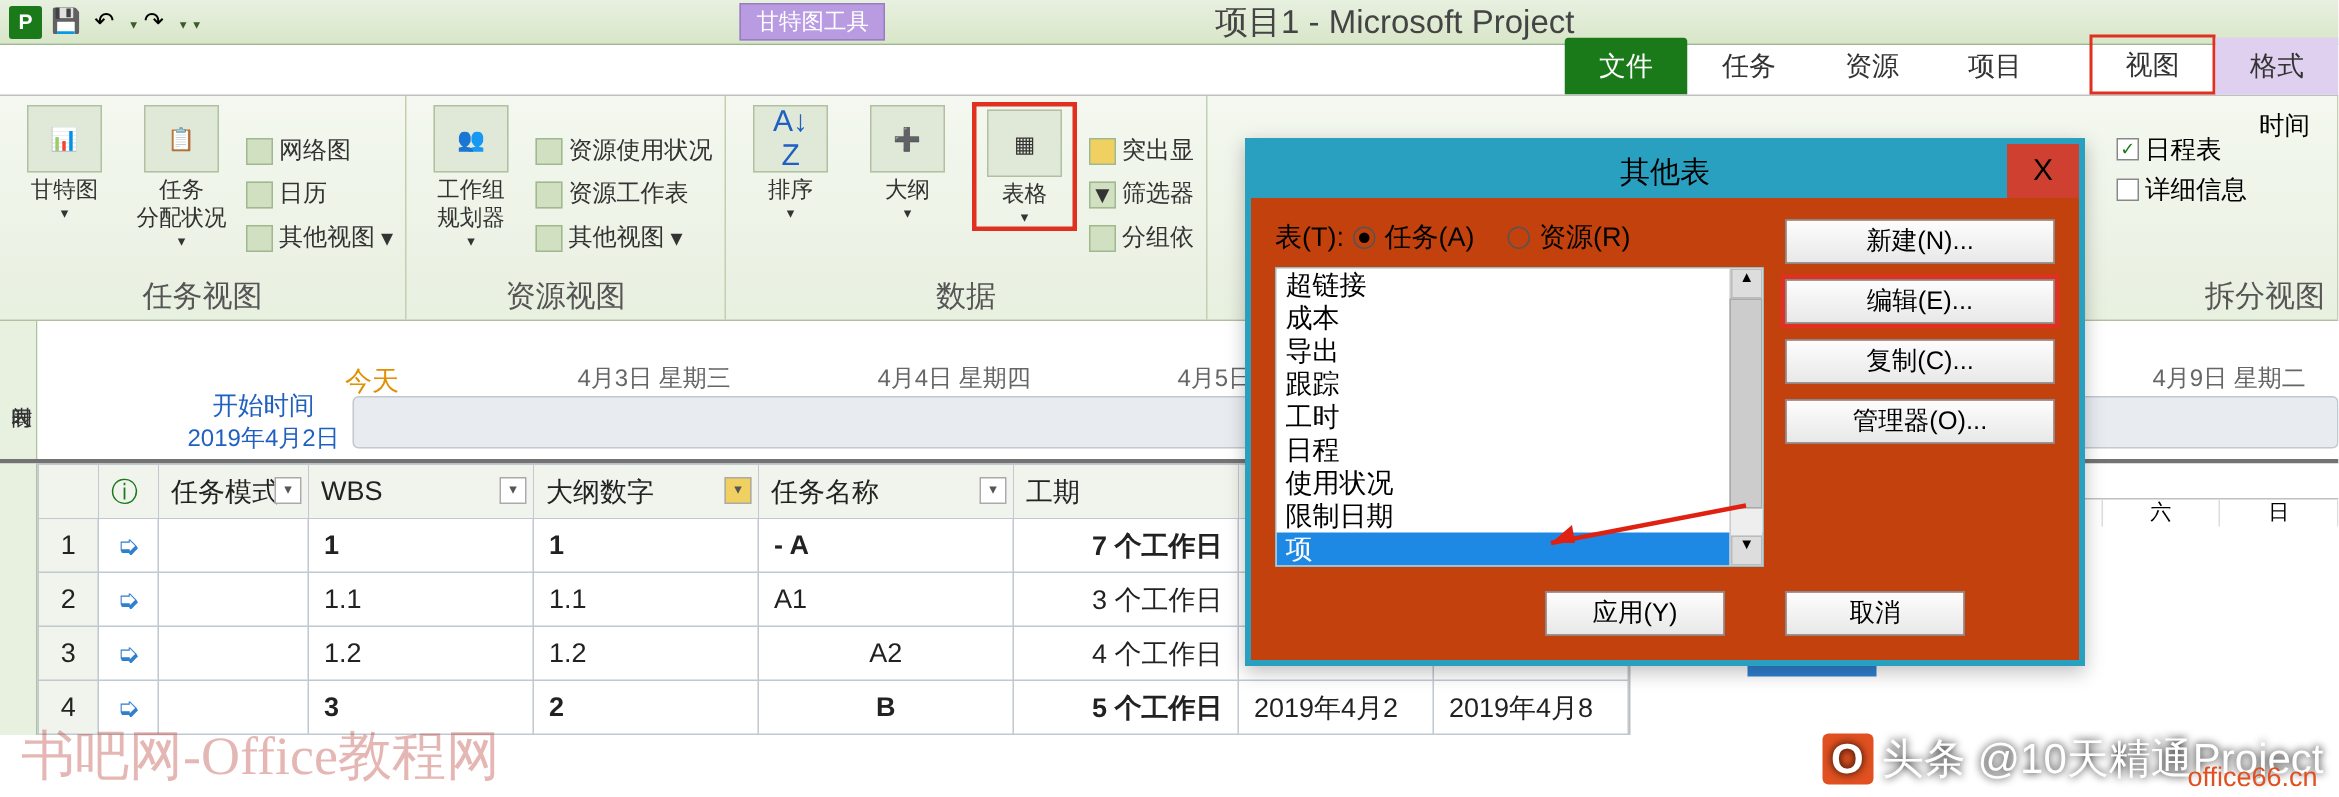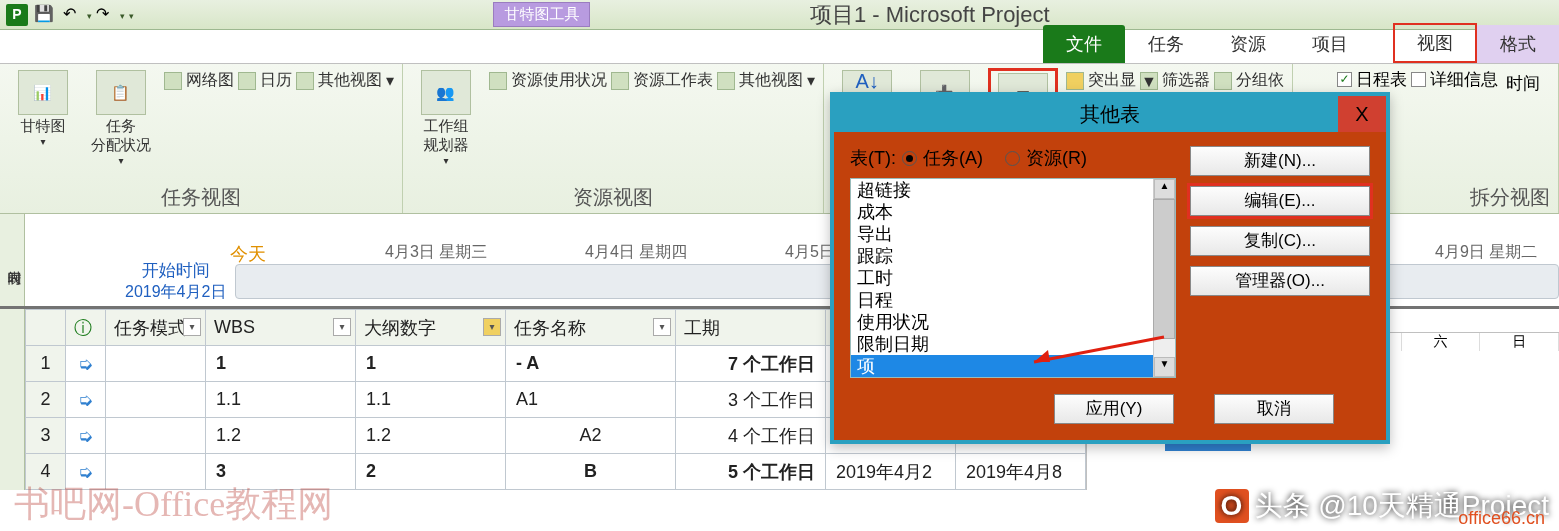--- a/index.html
+++ b/index.html
@@ -23,21 +23,21 @@
 
 .ribbon { height:150px; background:linear-gradient(#f4f8f0,#e8f0e0); display:flex; border-bottom:1px solid #b0c0a0; }
 .group { border-right:1px solid #c0d0b0; padding:4px 8px 0 8px; display:flex; flex-direction:column; justify-content:space-between; }
 .glabel { text-align:center; font-size:20px; color:#555; padding:2px 0; }
 .gbody { display:flex; align-items:flex-start; gap:8px; flex:1; }
 .bigbtn { width:70px; text-align:center; font-size:15px; color:#333; }
 .bigbtn .bicon { width:50px; height:45px; margin:2px auto; background:#e0e8d8; border:1px solid #b0c0a0; display:flex; align-items:center; justify-content:center; }
 .bigbtn.highlight { border:3px solid #e03020; }
 .smallbtn { display:flex; align-items:center; gap:4px; font-size:16px; color:#333; padding:2px 0; }
 .sicon { width:18px; height:18px; background:#d0e0c0; border:1px solid #a0b890; display:inline-block; }
-.stack { display:flex; flex-direction:row; gap:4px; }
+.stack { display:flex; flex-direction:column; gap:4px;margin-top:20px; }
 .checkbox { display:flex; align-items:center; gap:4px; font-size:17px; }
 .cb { width:15px; height:15px; border:1px solid #888; background:#fff; }
 .cb.checked::after { content:"✓"; color:#1a7a1a; font-size:12px; display:block; line-height:13px; text-align:center; }
 
 
 .timeline-row { height:95px; display:flex; border-bottom:3px solid #737373; }
 .sidelabel { width:25px; background:#e8f0e0; border-right:1px solid #b0c0a0; writing-mode:vertical-rl; text-align:center; font-size:14px; color:#333; padding:4px 0;}
 .tl-body { flex:1; position:relative; background:#fff; }
 .today-lbl { position:absolute; left:205px; top:28px; color:#e09000; font-size:18px; }
 .start-lbl { position:absolute; left:100px; top:45px; color:#2060c0; font-size:17px; text-align:center; }
@@ -74,21 +74,21 @@
 .radio.sel::after { content:""; width:7px; height:7px; background:#000; border-radius:50%; }
 .listbox { border:1px solid #9bb; height:200px; overflow:hidden; position:relative; background:#fff; }
 .listbox .item { padding:0 6px; font-size:18px; line-height:22px; }
 .listbox .item.sel { background:#1e88e5; color:#fff; }
 .listbox .scrollbar { position:absolute; right:0; top:0; width:22px; height:100%; background:#eee; border-left:1px solid #ccc; }
 .sb-btn { height:20px; background:#ddd; border:1px solid #bbb; font-size:10px; text-align:center; }
 .sb-thumb { position:absolute; top:20px; right:0; width:22px; height:140px; background:#ccc; border:1px solid #aaa; }
 .dlg-right { width:180px; display:flex; flex-direction:column; gap:10px; }
 .dlg-btn { height:30px; border:1px solid #888; background:linear-gradient(#fdfdfd,#e8e8e8); font-size:17px; text-align:center; line-height:28px; }
 .dlg-btn.hl { outline:3px solid #e03020; }
-.dlg-footer { display:flex; justify-content:flex-end; gap:40px; padding:8px 52px 16px 0; }
+.dlg-footer { display:flex; justify-content:flex-end; gap:40px; padding:8px 76px 16px 0; }
 .arrow-red { position:absolute; left:190px; top:236px; }
 
 
 .wm1 { position:absolute; left:14px; top:480px; font-size:36px; color:rgba(180,50,40,0.35); font-family:"KaiTi",serif; }
 .wm2 { position:absolute; right:10px; bottom:6px; font-size:28px; color:#fff; text-shadow:0 0 6px #000; display:flex; align-items:center; gap:6px;}
 .wm2 .o { width:34px; height:34px; background:#e05020; color:#fff; border-radius:4px; text-align:center; line-height:34px; font-weight:bold; }
 .wm3 { position:absolute; right:14px; bottom:2px; font-size:18px; color:#e05020; }
 </style>
 </head>
 <body>
@@ -191,20 +191,21 @@
         <div class="smallbtn">
             <span class="sicon">▼</span>
             <span>筛选器</span>
           </div>
         <div class="smallbtn">
             <span class="sicon"></span>
             <span>分组依</span>
           </div>
       </div>
     </div>
+    <div class="glabel">数据</div>
   </div>
 
   <div class="group" style="flex:1">
     <div class="gbody" style="justify-content:flex-end;padding-right:10px;">
       <div class="stack">
         <div class="checkbox">
             <span class="cb checked"></span>
             <span>日程表</span>
           </div>
         <div class="checkbox">

